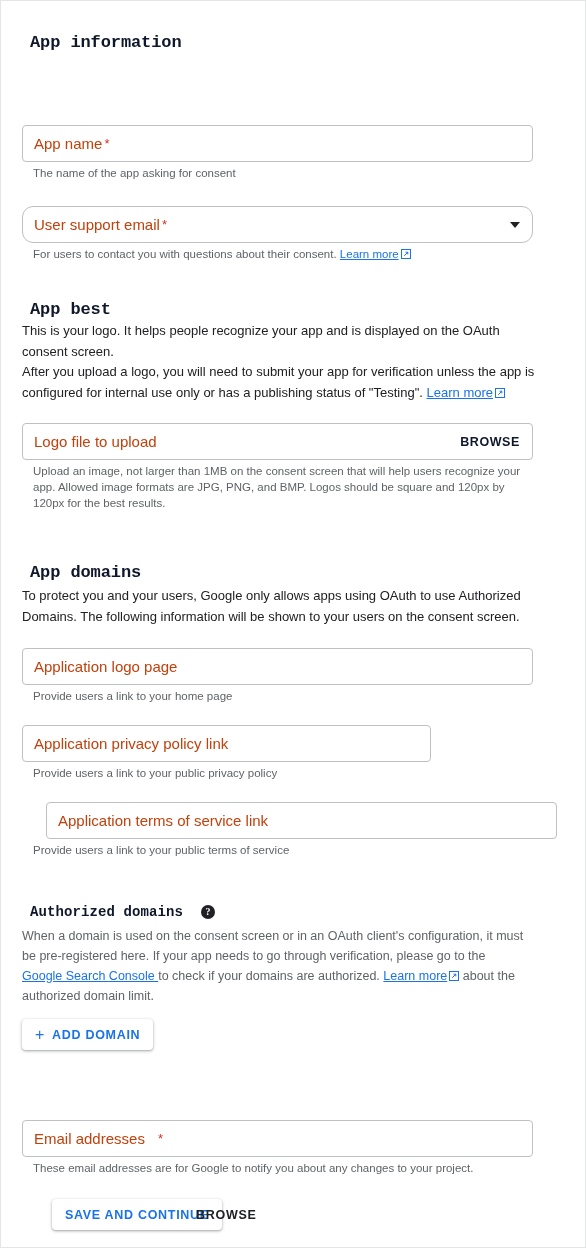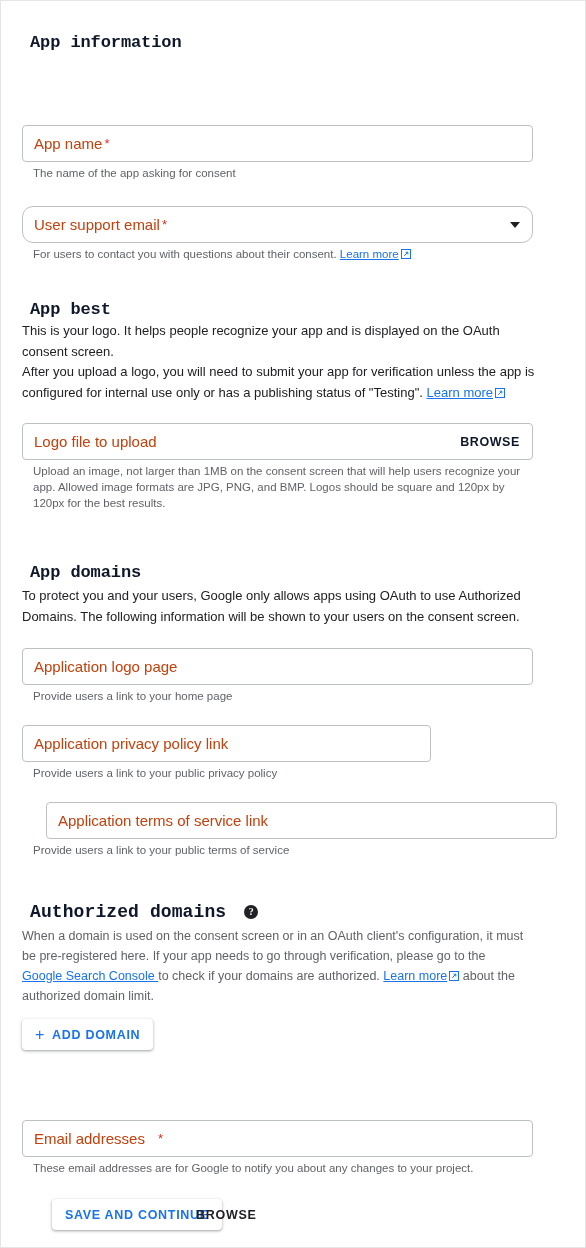--- a/index.html
+++ b/index.html
@@ -25,21 +25,21 @@
   .section-title {
     font-size: 17px;
     font-weight: bold;
     color: #0f172a;
     letter-spacing: -0.1px;
     line-height: 24px;
     margin: 8px;
     font-family: Liberation Mono, monospace;
   }
   .section-title.small {
-    font-size: 18px;
+    font-size: 14px;
     font-weight: bold;
     letter-spacing: 0.1px;
     text-align: center;
   }
   .section-desc {
     font-size: 13px;
     line-height: 20.5px;
     color: #202124;
     margin: 0;
   }

